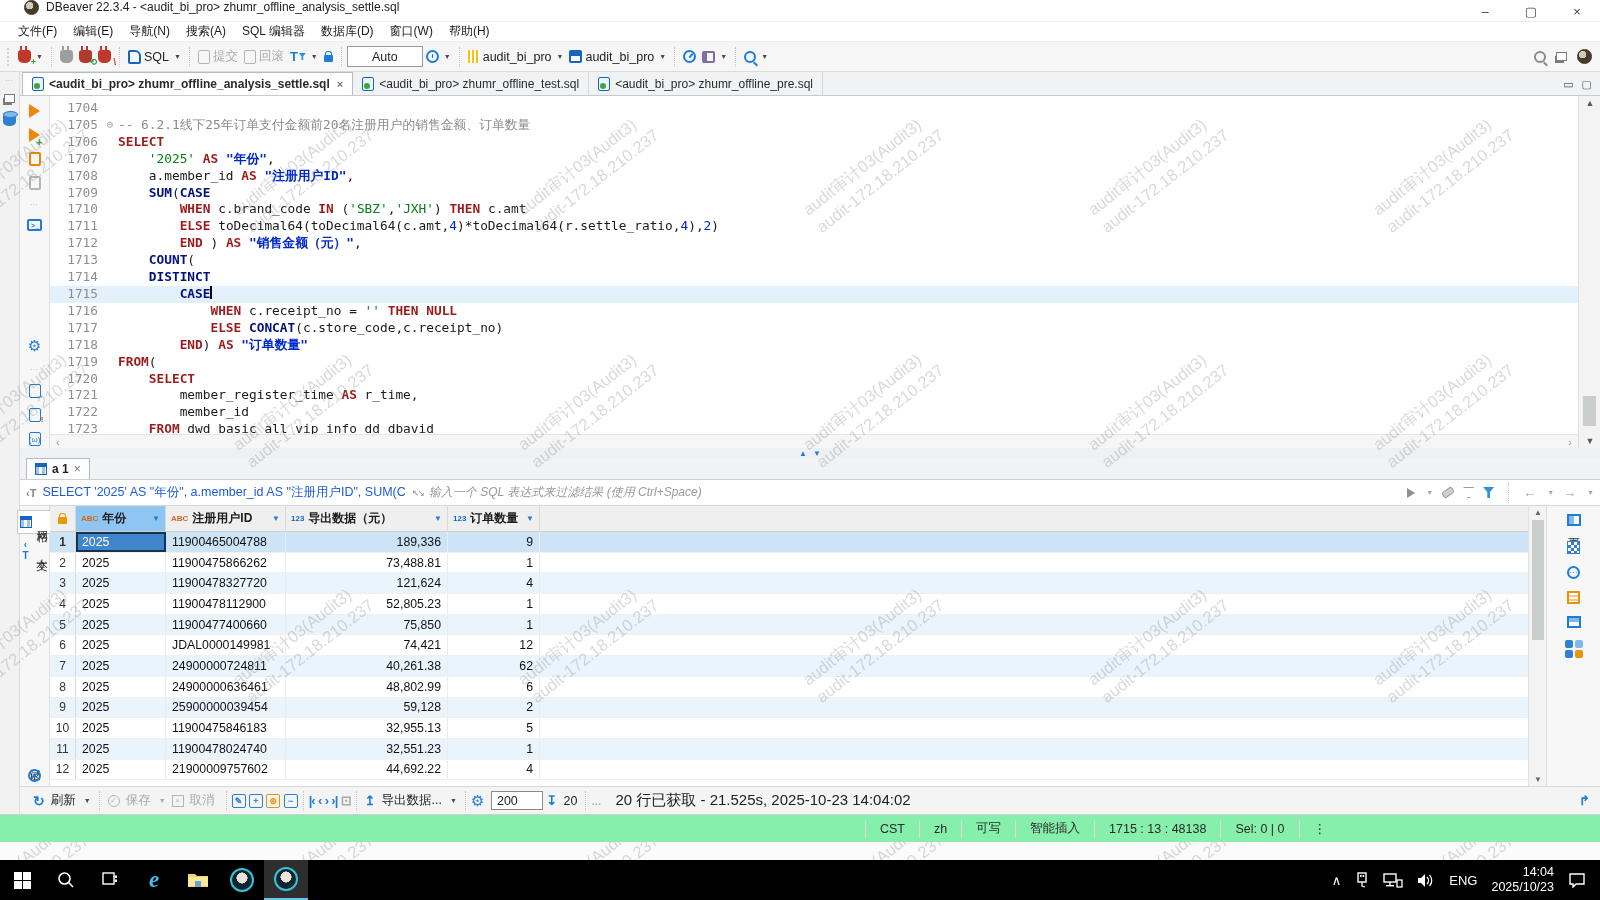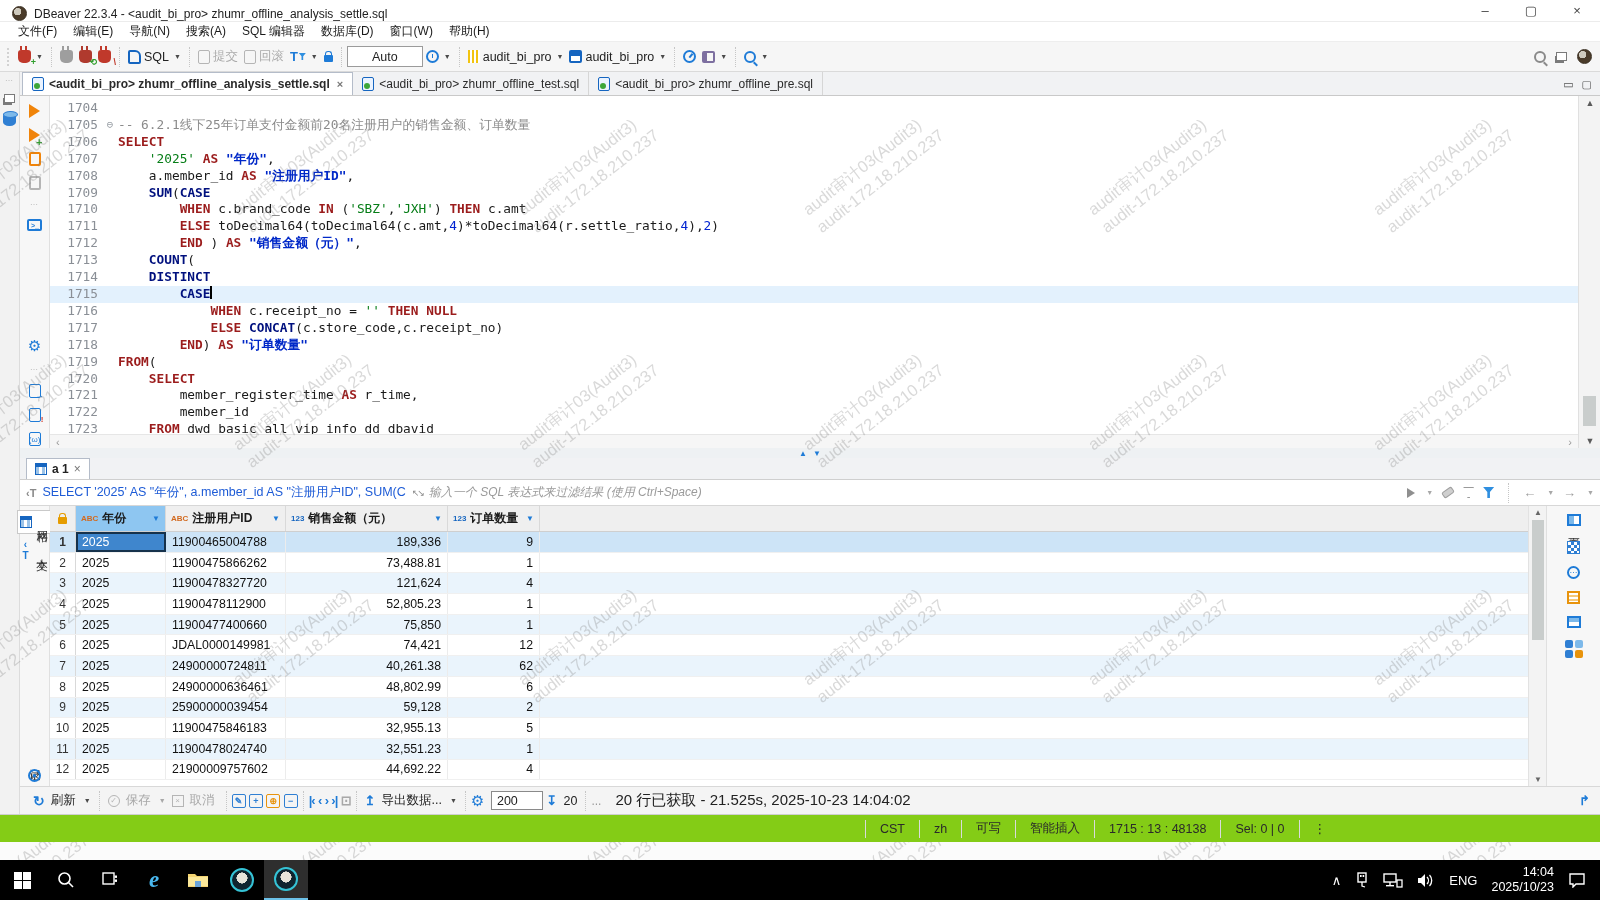--- a/index.html
+++ b/index.html
@@ -4,21 +4,21 @@
 <style>
 *{margin:0;padding:0;box-sizing:border-box}
 html,body{width:1600px;height:900px;overflow:hidden}
 body{font-family:"Liberation Sans",sans-serif;font-size:12px;color:#222;background:#fff;position:relative}
 .abs{position:absolute}
 .dd{font-size:7px;color:#4a4a4a;margin-left:2px}
 .dd.gray{color:#a8a8a8}
 .sep{width:1px;height:20px;border-left:1px dotted #c6c6c6;margin:0 5px}
 .grip{width:5px;height:18px;border-left:2px dotted #d2d2d2;margin:0 3px}
 
-#titlebar{left:0;top:0;width:1600px;height:22px;background:#fff;display:flex;align-items:flex-end;gap:7px;padding-left:12px;border-bottom:1px solid #ececec}
+#titlebar{left:0;top:0;width:1600px;height:22px;background:#fff;display:flex;align-items:flex-start;gap:7px;padding-left:24px;border-bottom:1px solid #ececec}
 .applogo{width:15px;height:15px;border-radius:50%;background:radial-gradient(circle at 35% 35%,#cfcabe 0 30%,#4a3b2a 31% 100%);border:1px solid #3a2f22;flex:none}
 #wincontrols{margin-left:auto;display:flex}
 #wincontrols>div{width:46px;height:22px;display:flex;align-items:center;justify-content:center;font-size:13px;color:#444}
 #menubar{left:0;top:22px;width:1600px;height:20px;background:#fff;display:flex;align-items:center;padding-left:10px;border-bottom:1px solid #eee}
 #menubar .mi{padding:2px 8px;color:#1a1a1a}
 #toolbar{left:0;top:42px;width:1600px;height:30px;background:#f6f6f6;border-bottom:1px solid #dadada;display:flex;align-items:center;padding-left:4px}
 .tbtn{height:24px;display:flex;align-items:center;gap:3px;padding:0 3px;color:#222}
 .tbtn .lbl{font-size:12.5px}
 .tbtn.disabled,.tbtn.disabled .lbl{color:#ababab}
 .combo{width:76px;height:21px;border:1px solid #9b9b9b;background:#fff;display:flex;align-items:center;justify-content:center;font-size:12.5px}
@@ -144,21 +144,21 @@
 .circ{width:12px;height:12px;border:1.5px solid #b5b5b5;border-radius:50%;color:#b5b5b5;font-size:8px;display:flex;align-items:center;justify-content:center}
 .boxx{width:12px;height:12px;border:1.5px solid #b5b5b5;color:#b5b5b5;font-size:8px;display:flex;align-items:center;justify-content:center}
 .mini{width:14px;height:14px;border:1.5px solid #2f7fd3;border-radius:2px;color:#2f7fd3;font-size:9px;font-weight:bold;display:flex;align-items:center;justify-content:center}
 .mini.orange{border-color:#e8930c;color:#e8930c}
 .navg{color:#1e7bd7;font-size:13px;font-weight:bold;letter-spacing:-1px}
 .navg.gray{color:#9a9a9a}
 .fetchbox{width:52px;height:19px;border:1px solid #8a8a8a;background:#fff;display:flex;align-items:center;padding-left:5px;font-size:12.5px}
 #rbottom .status{margin-left:14px;color:#222;font-size:15px}
 .exparrow{color:#1e7bd7;font-size:13px;font-weight:bold}
 
-#statusbar{left:0;top:814px;width:1600px;height:28px;background:#84cc16;border-top:1px solid #cfcfcf;display:flex;align-items:center;justify-content:flex-end;padding-right:260px}
+#statusbar{left:0;top:814px;width:1600px;height:28px;background:#86efac;border-top:1px solid #cfcfcf;display:flex;align-items:center;justify-content:flex-end;padding-right:260px}
 .seg{padding:0 14px;border-left:1px solid #dadada;color:#2a2a2a;font-size:12.5px;height:18px;display:flex;align-items:center}
 #gap{left:0;top:842px;width:1600px;height:18px;background:#fbfbfb}
 
 #taskbar{left:0;top:860px;width:1600px;height:40px;background:#000;display:flex;align-items:center;color:#fff}
 .tb-ic{width:44px;height:40px;display:flex;align-items:center;justify-content:center}
 .tb-ic.active{background:#2e2e2e;border-bottom:2px solid #6cc1e8}
 .beaver{width:24px;height:24px;border-radius:50%;background:radial-gradient(circle at 50% 40%,#e8e4da 0 35%,#10242f 36% 100%);border:2.5px solid #35c3d6}
 #tray{margin-left:auto;display:flex;align-items:center;gap:14px;padding-right:14px}
 #tray .clockblock{text-align:right;font-size:12.5px;line-height:15px}
 #tray svg{display:block}
@@ -415,21 +415,21 @@
         <span>年份</span>
         <span class="sort">▼</span>
       </div>
       <div class="th" style="width: 120px;">
         <span class="typ abc">ABC</span>
         <span>注册用户ID</span>
         <span class="sort">▼</span>
       </div>
       <div class="th" style="width: 162px;">
         <span class="typ num">123</span>
-        <span>销售金额（元）</span>
+        <span>导出数据（元）</span>
         <span class="sort">▼</span>
       </div>
       <div class="th" style="width: 92px;">
         <span class="typ num">123</span>
         <span>订单数量</span>
         <span class="sort">▼</span>
       </div>
       <div class="fill"></div>
     </div>
     <div class="trow selrow">

